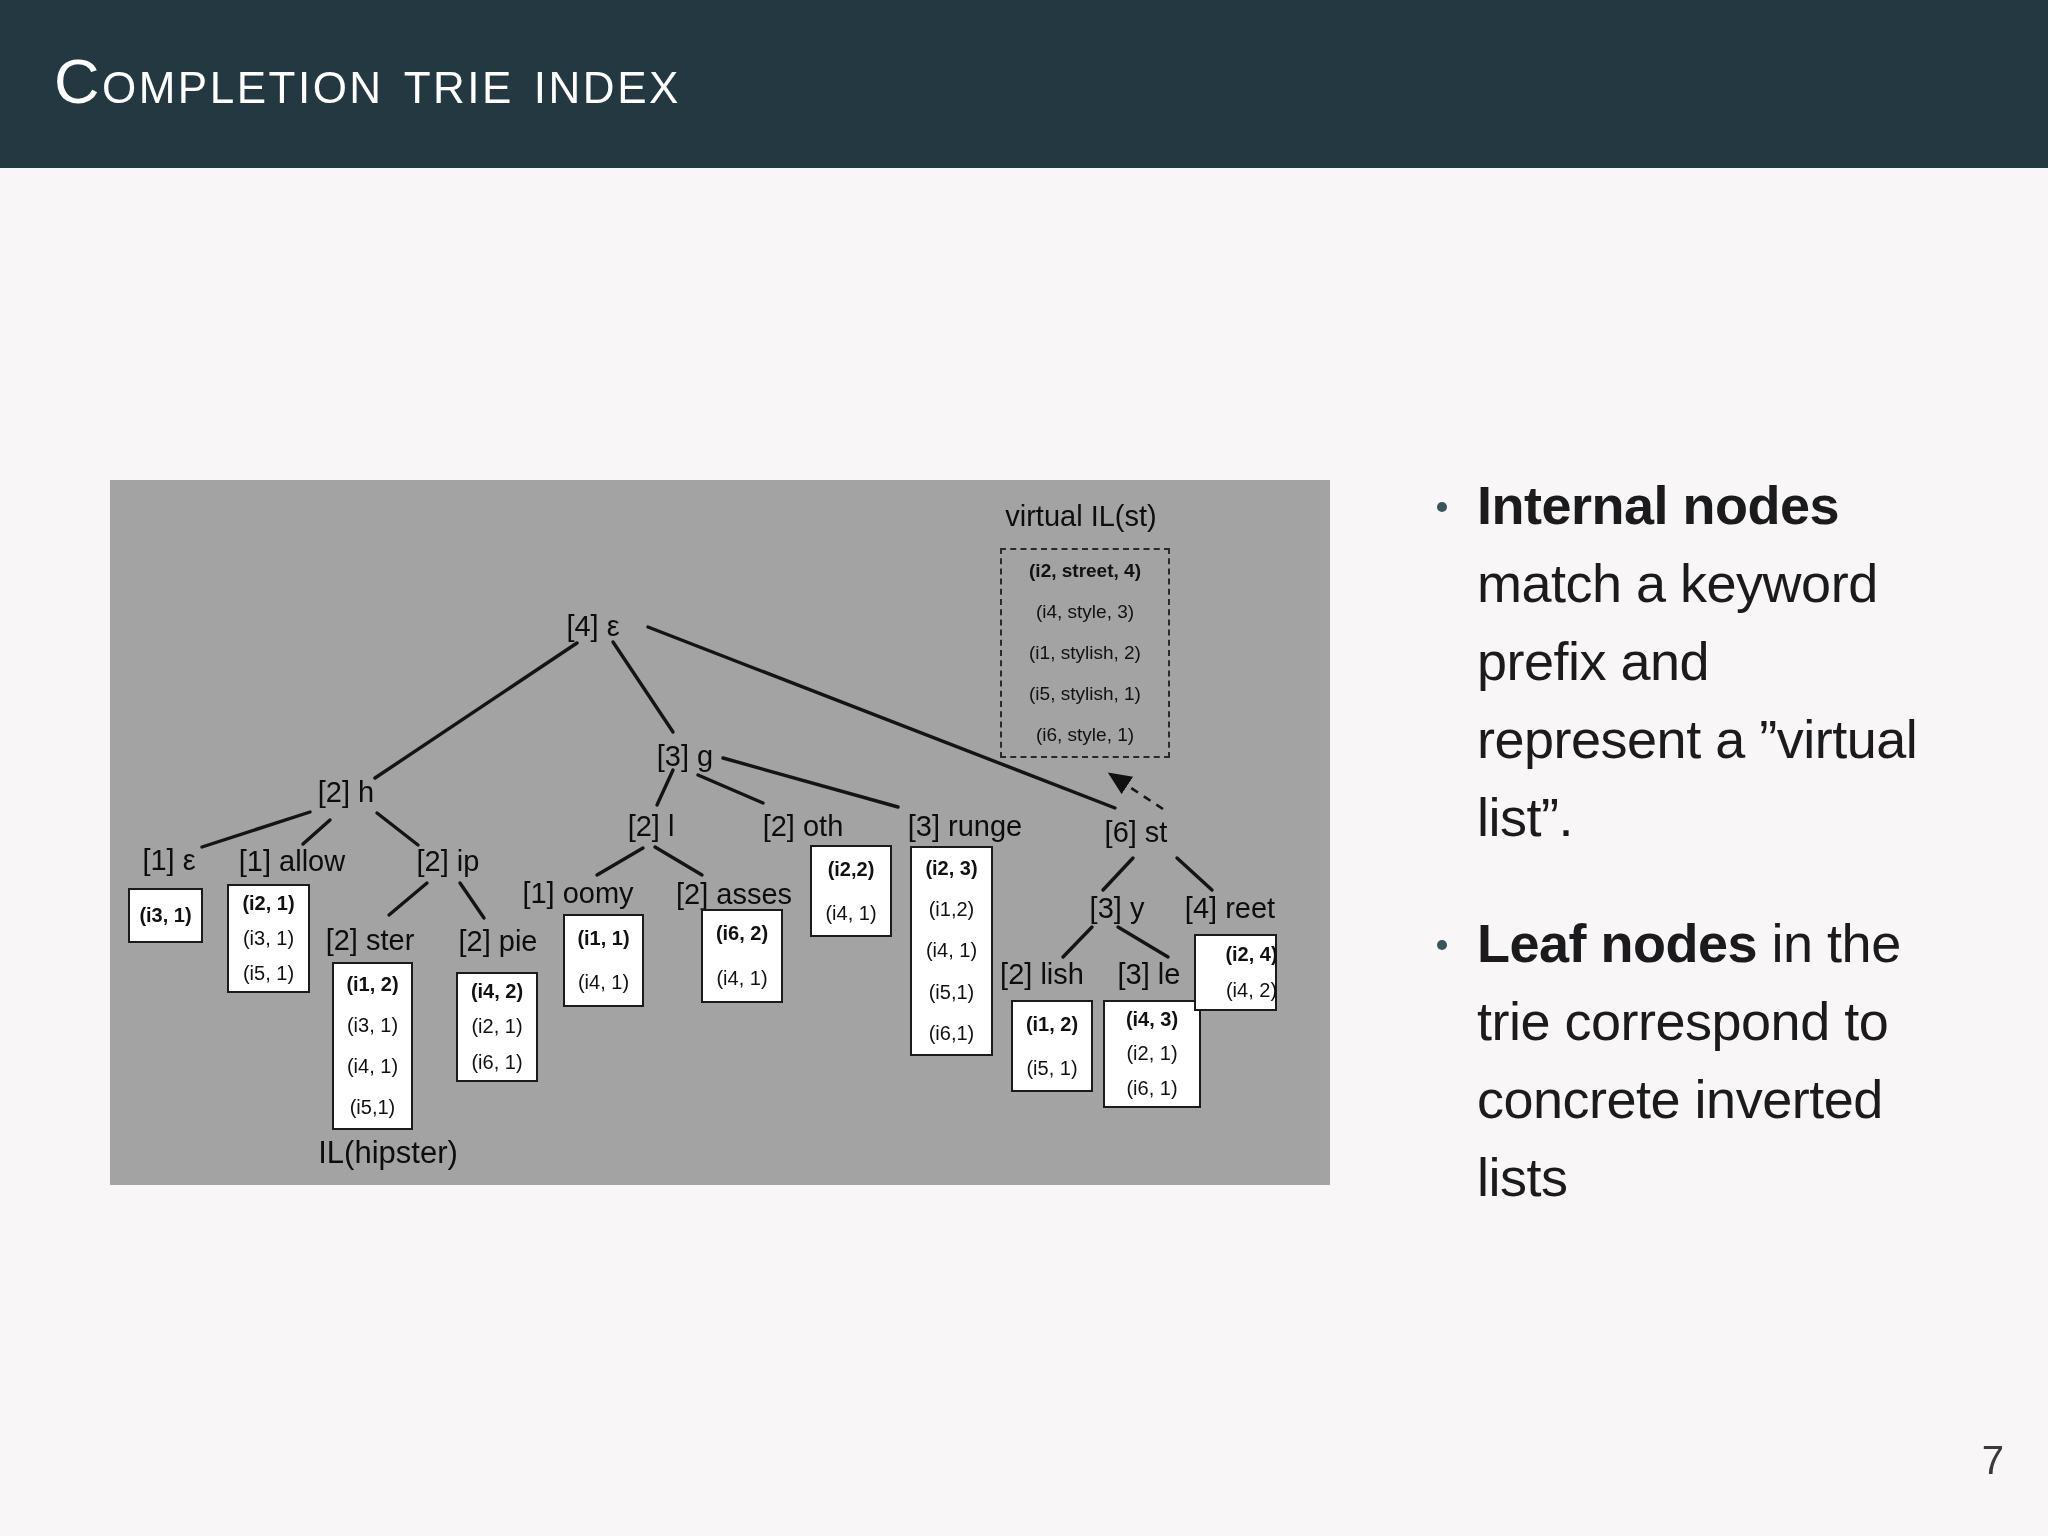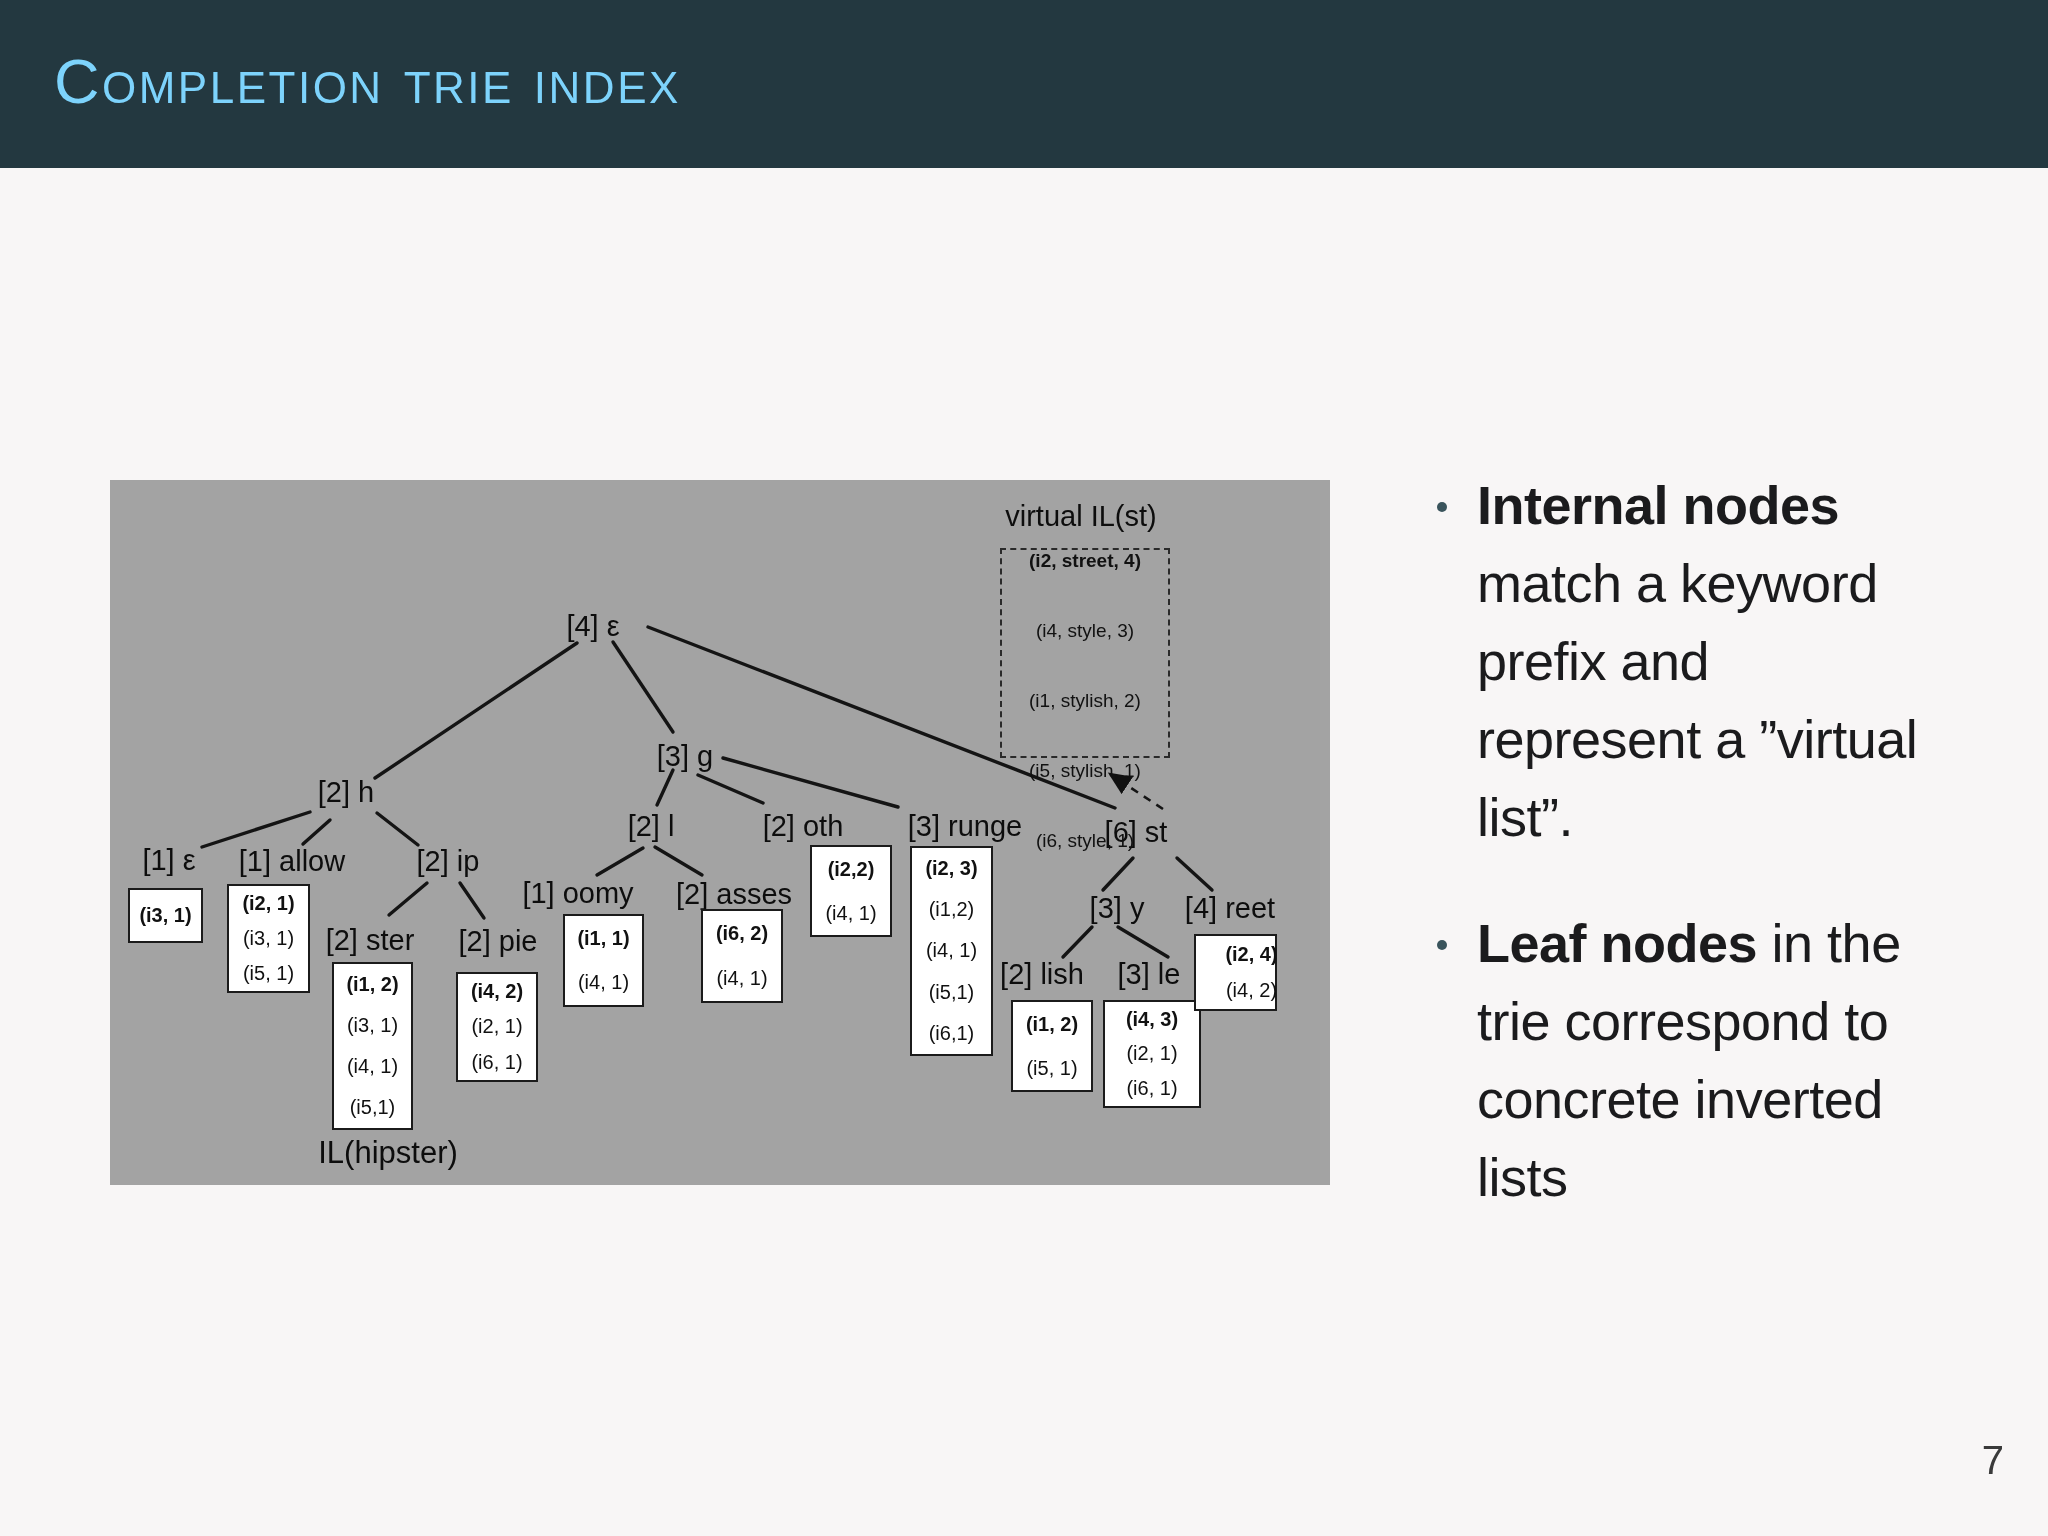--- a/index.html
+++ b/index.html
@@ -12,21 +12,21 @@
   .header {
     position:absolute; left:0; top:0; width:2048px; height:168px;
     background:#233840; display:flex; align-items:center;
   }
   .header h1 {
     margin:0 6px 6px 54px;
     font-variant:small-caps;
     font-weight:400;
     font-size:63px;
     letter-spacing:2.5px;
-    color:#7dd3fc;
+    color:#ffffff;
   }
   .diagram {
     position:absolute; left:110px; top:480px; width:1220px; height:705px;
     background:#a3a3a3;
   }
   .diagram svg.edges { position:absolute; left:0; top:0; }
   .node {
     position:absolute; transform:translate(-50%,-50%);
     font-size:29px; color:#0d0d0d; white-space:nowrap;
   }
@@ -107,21 +107,21 @@
     <div class="node" style="left: 388px; top: 461px;">[2] pie</div>
     <div class="node" style="left: 541px; top: 346px;">[2] l</div>
     <div class="node" style="left: 468px; top: 413px;">[1] oomy</div>
     <div class="node" style="left: 624px; top: 414px;">[2] asses</div>
     <div class="node" style="left: 693px; top: 346px;">[2] oth</div>
     <div class="node" style="left: 855px; top: 346px;">[3] runge</div>
     <div class="node" style="left: 1007px; top: 428px;">[3] y</div>
     <div class="node" style="left: 1120px; top: 428px;">[4] reet</div>
     <div class="node" style="left: 932px; top: 494px;">[2] lish</div>
     <div class="node" style="left: 1039px; top: 494px;">[3] le</div>
-    <div class="box dashed" style="left: 890px; top: 68px; width: 170px; height: 210px; gap: 48px;">
+    <div class="box dashed" style="left: 890px; top: 68px; width: 170px; height: 210px;">
       <span class="entry">(i2, street, 4)</span>
       <span class="entry">(i4, style, 3)</span>
       <span class="entry">(i1, stylish, 2)</span>
       <span class="entry">(i5, stylish, 1)</span>
       <span class="entry">(i6, style, 1)</span>
     </div>
     <div class="box" style="left: 18px; top: 408px; width: 75px; height: 55px;">
       <span class="entry">(i3, 1)</span>
     </div>
     <div class="box" style="left: 117px; top: 404px; width: 83px; height: 109px;">

